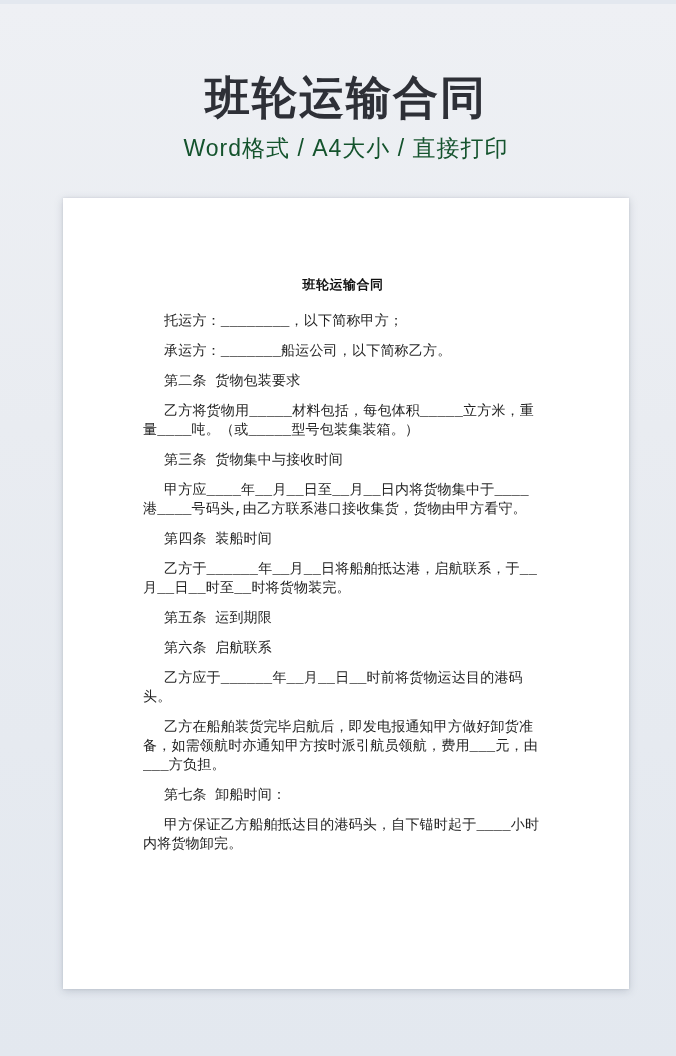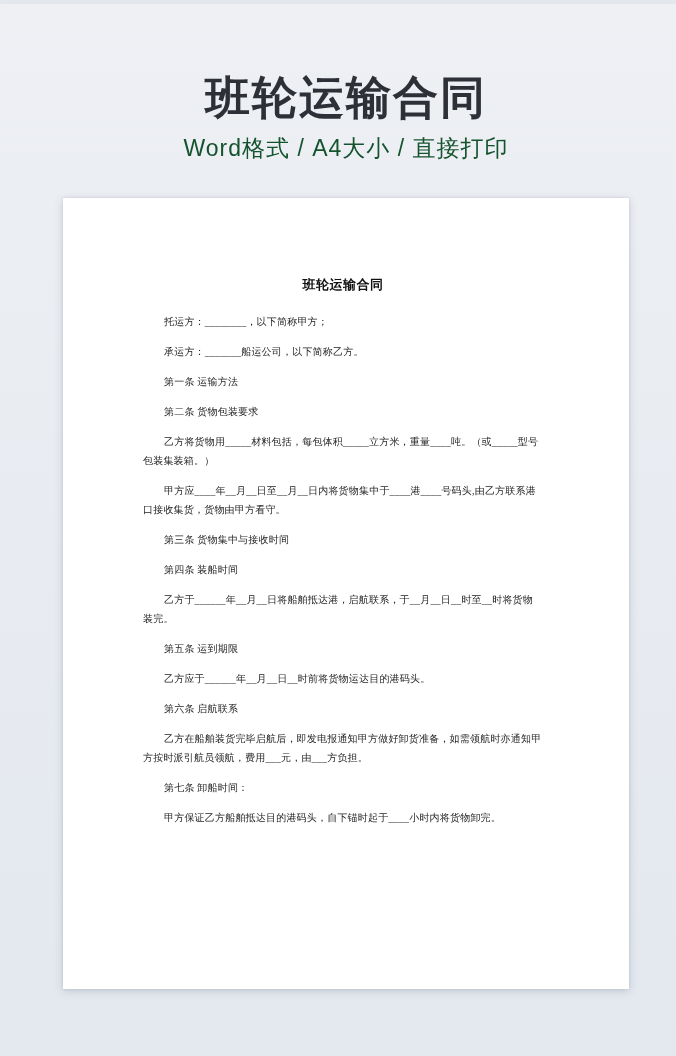--- a/index.html
+++ b/index.html
@@ -35,22 +35,22 @@
   .doc-title {
     text-align: center;
     font-family: "Liberation Sans", sans-serif;
     font-weight: bold;
     font-size: 13px;
     color: #111111;
     margin-bottom: 18px;
     letter-spacing: 0.5px;
   }
   .doc-body p {
-    font-family: Liberation Serif, serif;
-    font-size: 10px;
+    font-family: Liberation Mono, monospace;
+    font-size: 14px;
     line-height: 19px;
     color: #1f1f1f;
     text-indent: 21px;
     margin-bottom: 11px;
     letter-spacing: 0.2px;
     word-break: break-all;
   }
 </style>
 </head>
 <body>
@@ -58,27 +58,26 @@
 <div class="page-header">
   <h1>班轮运输合同</h1>
   <div class="subtitle">Word格式 / A4大小 / 直接打印</div>
 </div>
 
 <div class="sheet">
   <div class="doc-title">班轮运输合同</div>
   <div class="doc-body">
     <p>托运方：________，以下简称甲方；</p>
     <p>承运方：_______船运公司，以下简称乙方。</p>
-    <p>第一条 运输方法</p>
     <p>第二条 货物包装要求</p>
     <p>乙方将货物用_____材料包括，每包体积_____立方米，重量____吨。（或_____型号包装集装箱。）</p>
+    <p>第三条 货物集中与接收时间</p>
     <p>甲方应____年__月__日至__月__日内将货物集中于____港____号码头,由乙方联系港口接收集货，货物由甲方看守。</p>
-    <p>第三条 货物集中与接收时间</p>
     <p>第四条 装船时间</p>
     <p>乙方于______年__月__日将船舶抵达港，启航联系，于__月__日__时至__时将货物装完。</p>
     <p>第五条 运到期限</p>
+    <p>第六条 启航联系</p>
     <p>乙方应于______年__月__日__时前将货物运达目的港码头。</p>
-    <p>第六条 启航联系</p>
     <p>乙方在船舶装货完毕启航后，即发电报通知甲方做好卸货准备，如需领航时亦通知甲方按时派引航员领航，费用___元，由___方负担。</p>
     <p>第七条 卸船时间：</p>
     <p>甲方保证乙方船舶抵达目的港码头，自下锚时起于____小时内将货物卸完。</p>
   </div>
 </div>
 
 </body></html>

